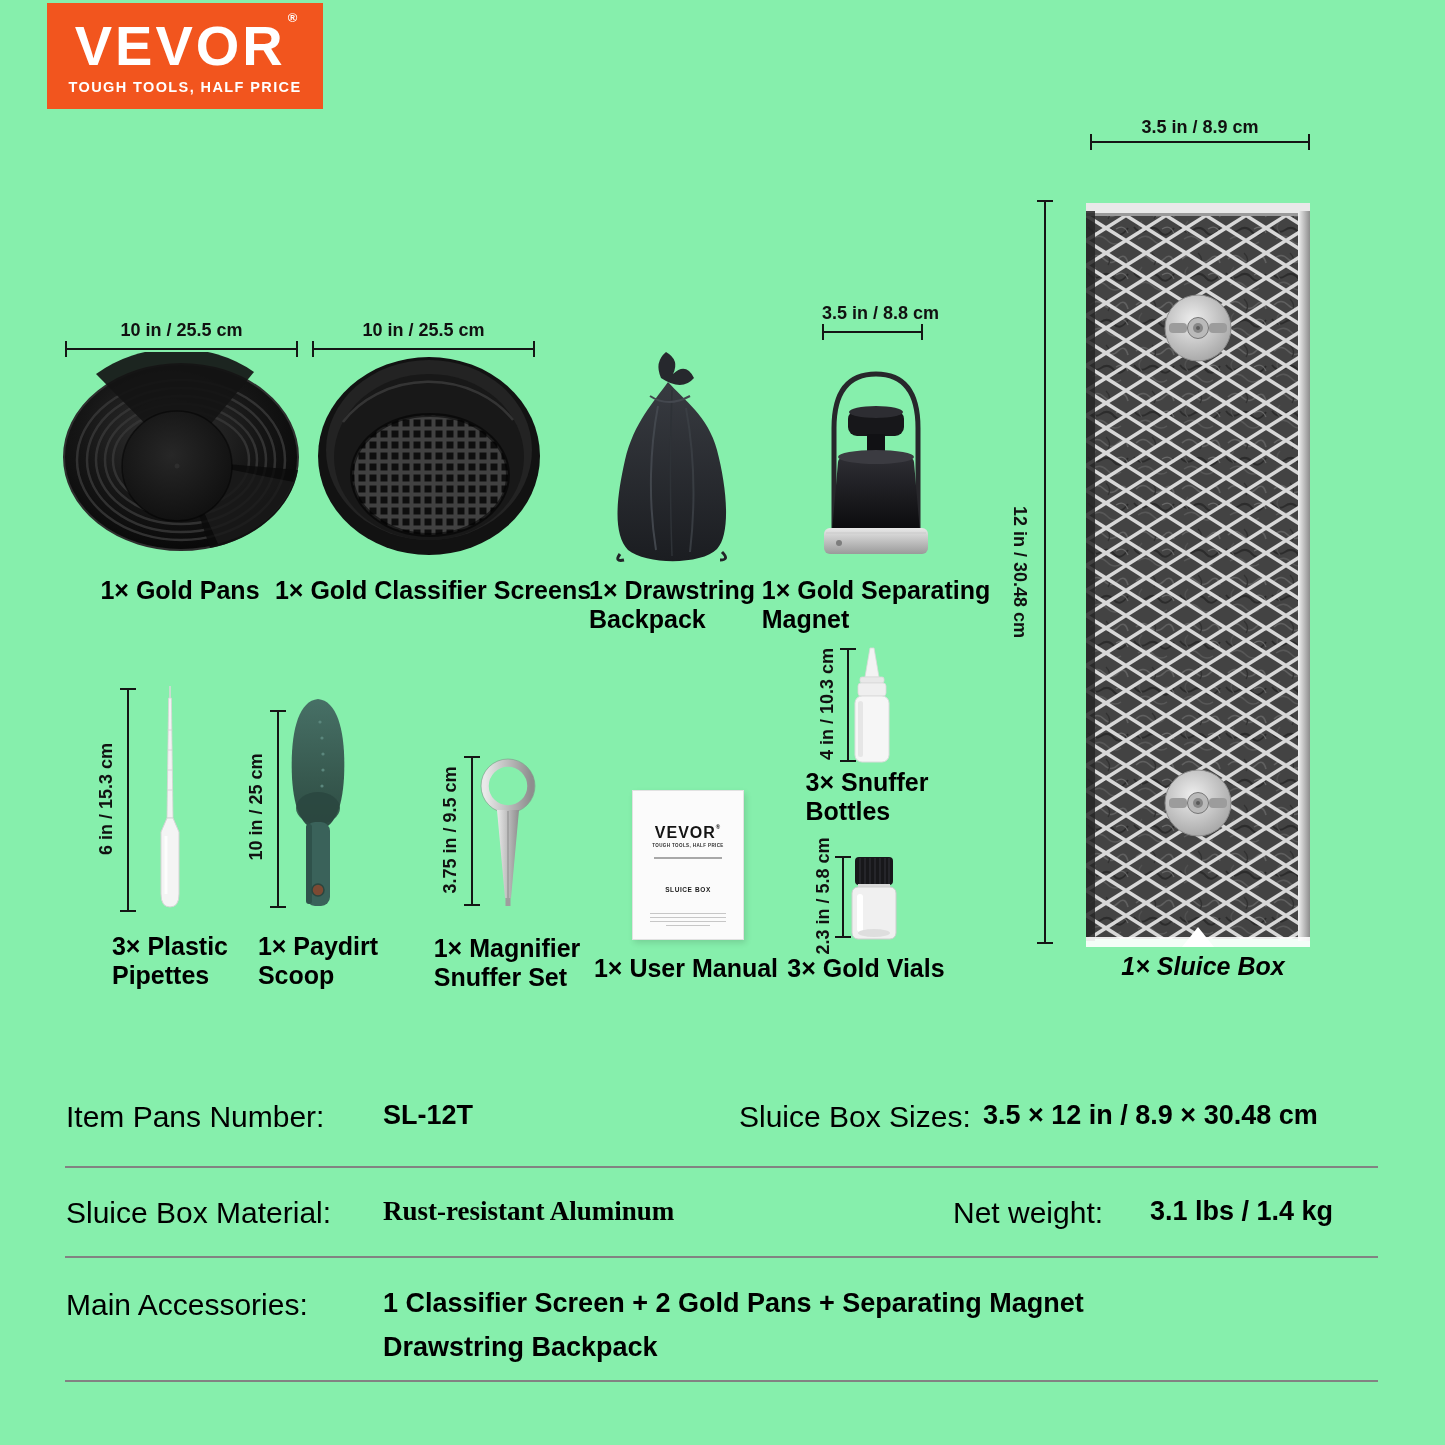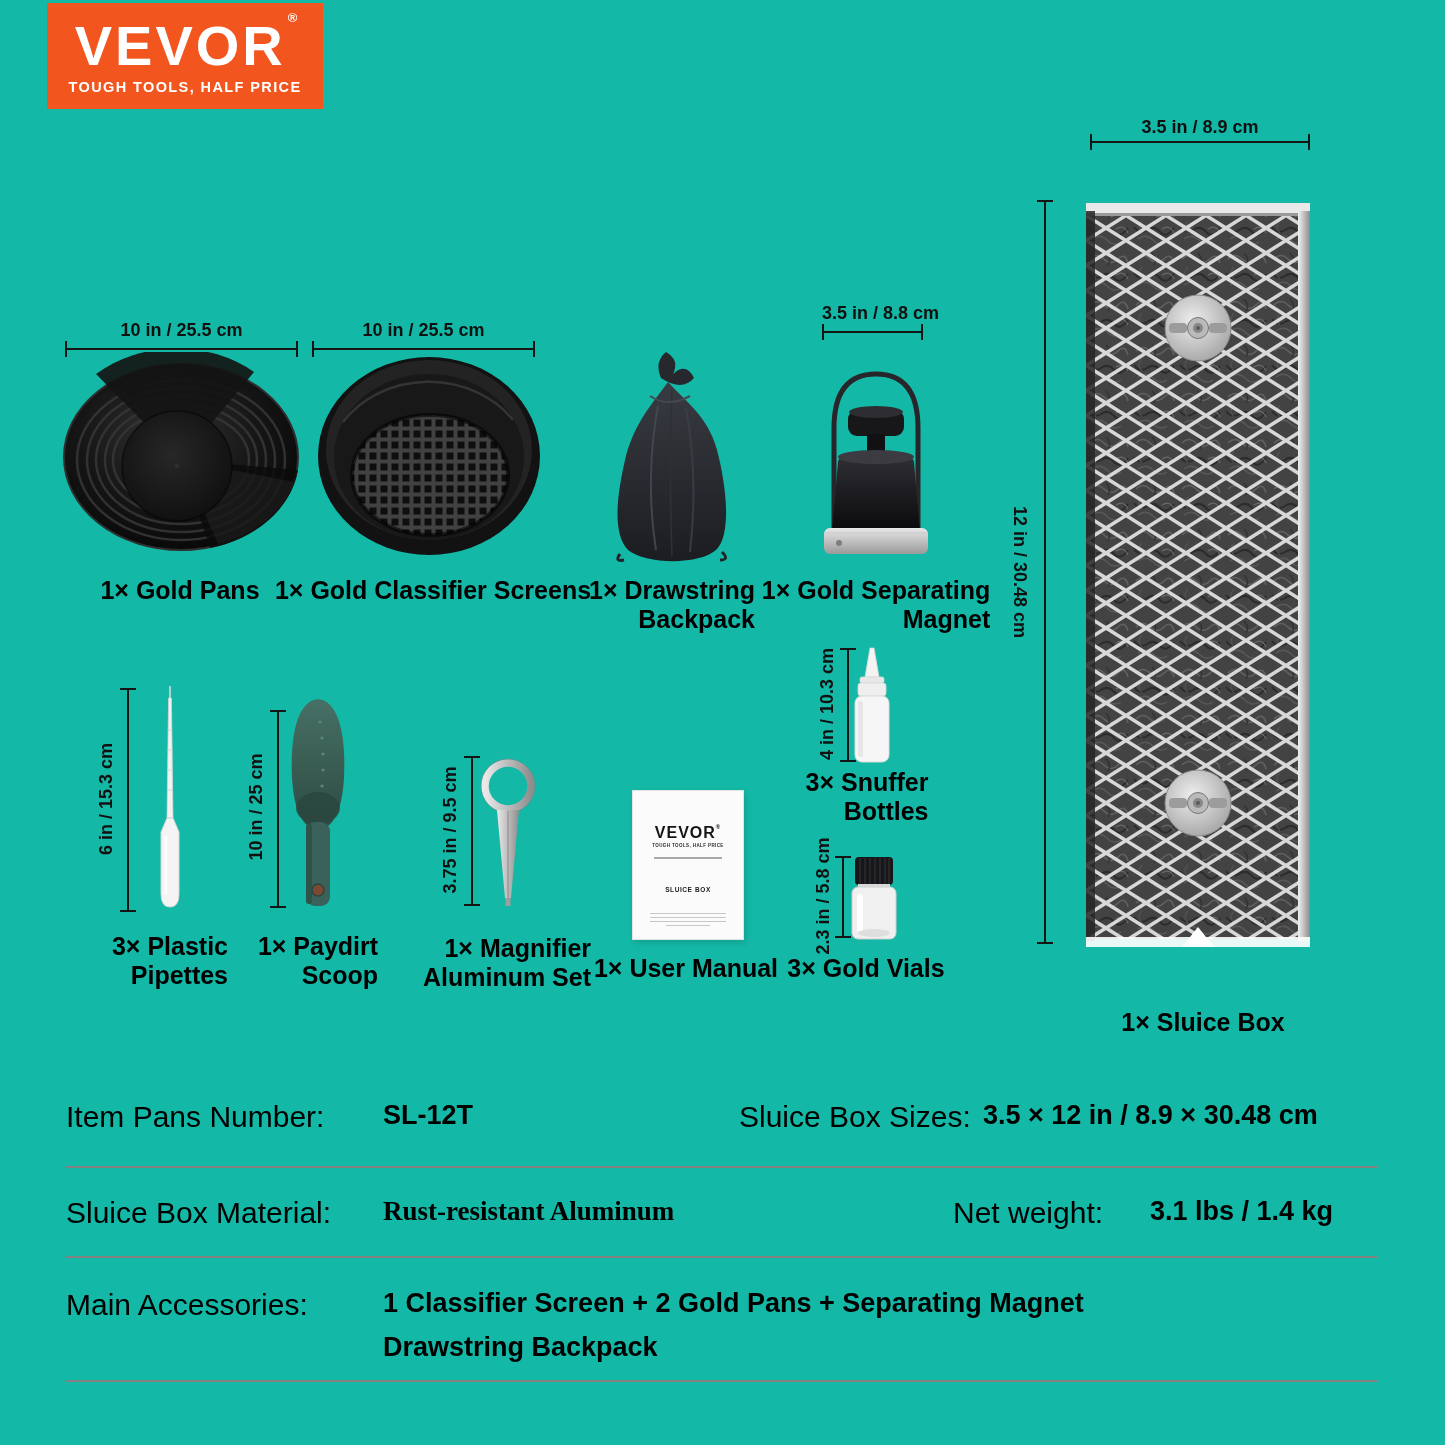--- a/index.html
+++ b/index.html
@@ -1,17 +1,17 @@
 <!DOCTYPE html>
 <html><head>
 <meta charset="utf-8">
 <style>
   html,body{margin:0;padding:0;background:#fff;}
   body{font-family:"Liberation Sans","DejaVu Sans",sans-serif;color:#000;}
-  .stage{position:relative;width:1445px;height:1445px;background:#14b8a6;overflow:hidden;}
+  .stage{position:relative;width:1445px;height:1445px;background:#86efac;overflow:hidden;}
 
   
   .logo{position:absolute;left:47px;top:3px;width:276px;height:106px;
         display:flex;flex-direction:column;align-items:center;justify-content:center;}
   .logo .brand{color:#fff;font-weight:800;font-size:56px;line-height:56px;letter-spacing:3px;white-space:nowrap;}
   .logo .reg{font-size:13px;vertical-align:top;position:relative;top:-28px;left:2px;letter-spacing:0;}
   .logo .tag{color:#fff;font-weight:bold;font-size:14.5px;letter-spacing:1.4px;margin-top:5px;white-space:nowrap;}
 
   
   .dimtxt{font-weight:bold;font-size:18px;color:#111;white-space:nowrap;}
@@ -23,21 +23,21 @@
   .hdim .line::before{left:0;}
   .hdim .line::after{right:0;}
   .vline{position:absolute;width:2px;background:#151515;}
   .vline::before,.vline::after{content:'';position:absolute;left:-7px;width:16px;height:2px;background:#151515;}
   .vline::before{top:0;}
   .vline::after{bottom:0;}
   .vlabel{position:absolute;transform:translate(-50%,-50%) rotate(-90deg);font-weight:bold;font-size:18px;color:#111;white-space:nowrap;}
   .vlabel.cw{transform:translate(-50%,-50%) rotate(90deg);}
 
   
-  .plabel{position:absolute;transform:translateX(-50%);text-align:right;font-weight:bold;
+  .plabel{position:absolute;transform:translateX(-50%);text-align:left;font-weight:bold;
           font-size:25px;line-height:29px;color:#000;}
   .plabel span{display:block;white-space:nowrap;}
 
   .prod{position:absolute;}
 
   
   .manual{position:absolute;left:632px;top:790px;width:110px;height:148px;background:#fbfbfb;
           border:1px solid #e2e2e2;box-shadow:2px 3px 6px rgba(0,0,0,0.12);
           display:flex;flex-direction:column;align-items:center;}
   .manual .mbrand{margin-top:34px;font-weight:800;font-size:16px;letter-spacing:1px;color:#141414;line-height:16px;}
@@ -328,34 +328,34 @@
       <span>1× Gold Classifier Screens</span>
     </div>
   <div class="plabel" style="left:672px;top:576px;">
     <span>1× Drawstring</span>
     <span>Backpack</span>
   </div>
   <div class="plabel" style="left:876px;top:576px;">
     <span>1× Gold Separating</span>
     <span>Magnet</span>
   </div>
-  <div class="plabel" style="left:1203px;top:1008px;">
+  <div class="plabel" style="left:1203px;top:952px;font-style:italic;">
       <span>1× Sluice Box</span>
     </div>
   <div class="plabel" style="left:170px;top:932px;">
     <span>3× Plastic</span>
     <span>Pipettes</span>
   </div>
   <div class="plabel" style="left:318px;top:932px;">
     <span>1× Paydirt</span>
     <span>Scoop</span>
   </div>
   <div class="plabel" style="left:507px;top:934px;">
     <span>1× Magnifier</span>
-    <span>Aluminum Set</span>
+    <span>Snuffer Set</span>
   </div>
   <div class="plabel" style="left:686px;top:954px;">
       <span>1× User Manual</span>
     </div>
   <div class="plabel" style="left:867px;top:768px;">
     <span>3× Snuffer</span>
     <span>Bottles</span>
   </div>
   <div class="plabel" style="left:866px;top:954px;">
       <span>3× Gold Vials</span>

